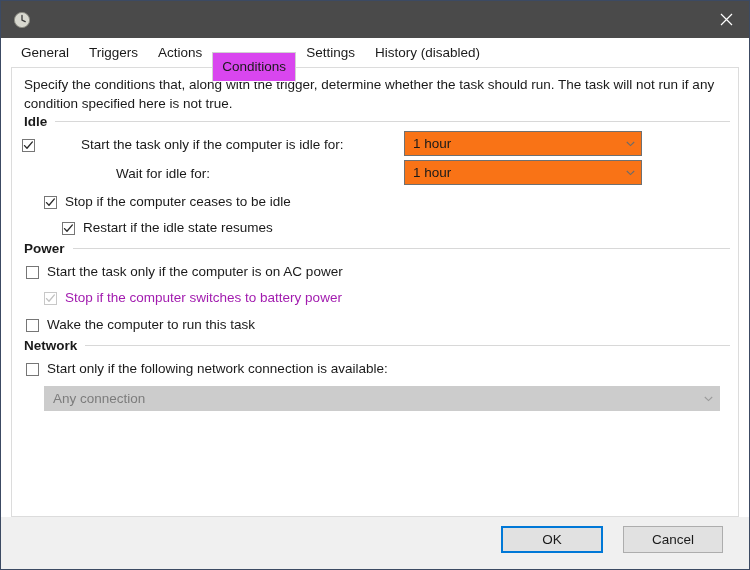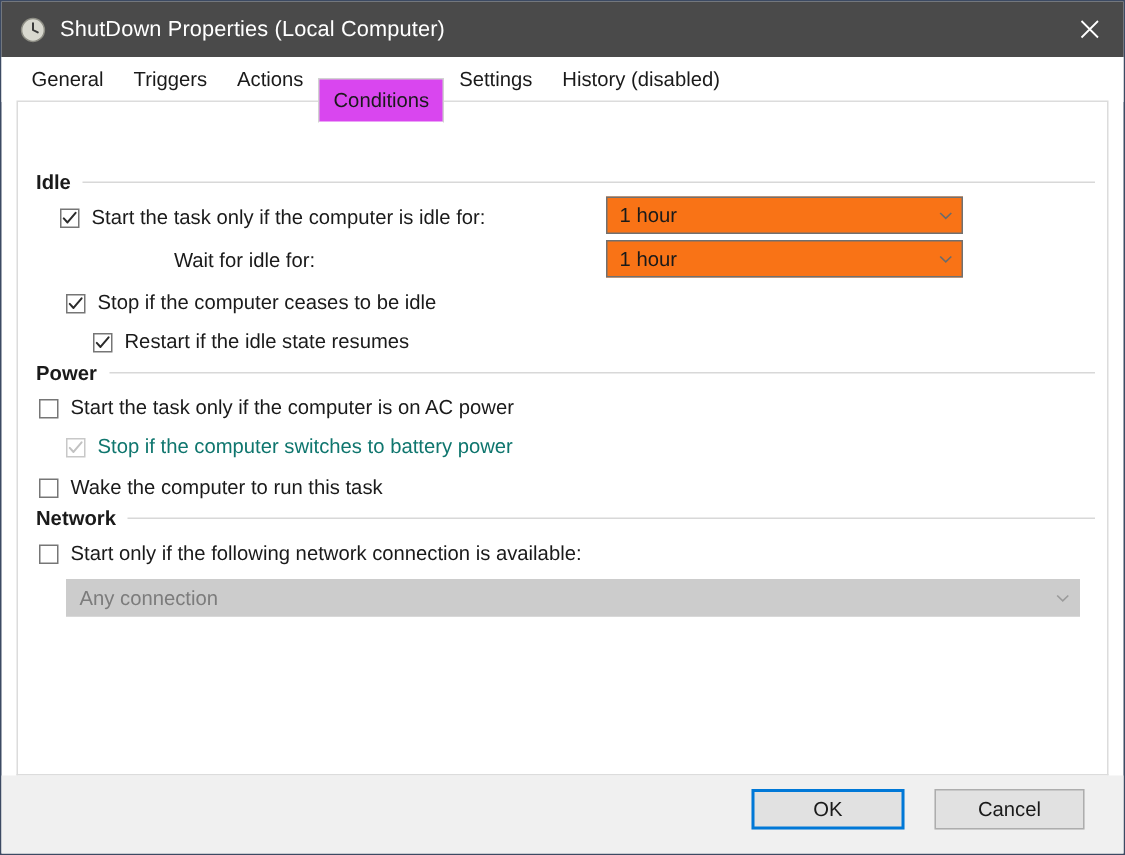--- a/index.html
+++ b/index.html
@@ -149,21 +149,21 @@
   
   .chk-row {
     position: absolute;
     display: flex;
     align-items: center;
     font-size: 13.5px;
     line-height: 16px;
     color: #1a1a1a;
     white-space: nowrap;
   }
-  .chk-row.disabled { color: #0f766e; }
+  .chk-row.disabled { color: #a21caf; }
 
   .cb {
     width: 13px;
     height: 13px;
     box-sizing: border-box;
     border: 1px solid #767676;
     background: #ffffff;
     margin-right: 8px;
     flex: 0 0 auto;
     position: relative;
@@ -238,46 +238,46 @@
 </head>
 <body>
 
 <div class="window">
 
   <div class="titlebar">
     <svg class="title-icon" viewBox="0 0 18 18">
       <circle cx="9" cy="9" r="7.6" fill="#d8d8cf" stroke="#8d8d84" stroke-width="1"></circle>
       <path d="M9 4.4 L9 9 L12.2 10.6" stroke="#3a3a3a" stroke-width="1.3" fill="none" stroke-linecap="round"></path>
     </svg>
-    <span class="title-text">ShutDown Properties (Local Computer)</span>
     <div class="close-btn">
       <svg width="13" height="13" viewBox="0 0 13 13">
         <path d="M1 1 L12 12 M12 1 L1 12" stroke="#ffffff" stroke-width="1.2" fill="none"></path>
       </svg>
     </div>
   </div>
 
   <div class="tabstrip">
     <div class="tab">General</div>
     <div class="tab">Triggers</div>
     <div class="tab">Actions</div>
     <div class="tab active">Conditions</div>
     <div class="tab">Settings</div>
     <div class="tab">History (disabled)</div>
   </div>
 
   <div class="panel">
 
+    <div class="desc">Specify the conditions that, along with the trigger, determine whether the task should run.  The task will not run  if any condition specified here is not true.</div>
 
     <div class="group-header" style="top:46px;">
       <span>Idle</span>
       <span class="rule"></span>
     </div>
 
-    <div class="chk-row" style="left:28px; top:69px;">
+    <div class="chk-row" style="left:10px; top:69px;gap:38px;">
       <span class="cb">
         <svg width="11" height="11" viewBox="0 0 11 11">
           <path d="M1.5 5.6 L4 8.3 L9.4 1.9" stroke="#2b2b2b" stroke-width="1.35" fill="none" stroke-linecap="round" stroke-linejoin="round"></path>
         </svg>
       </span>
       <span>Start the task only if the computer is idle for:</span>
     </div>
 
     <div class="combo" style="left:392px; top:63px; width:238px; height:25px;">
       <span class="val">1 hour</span>

